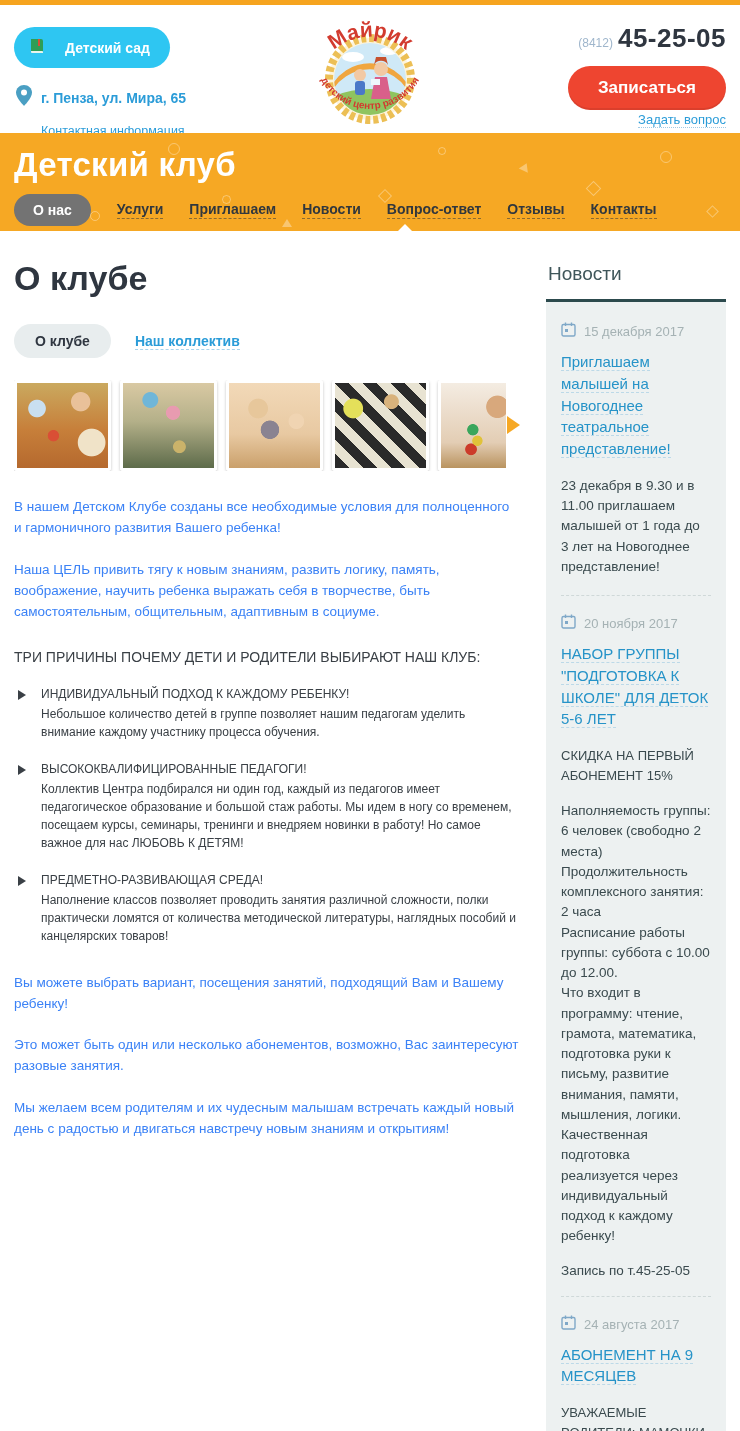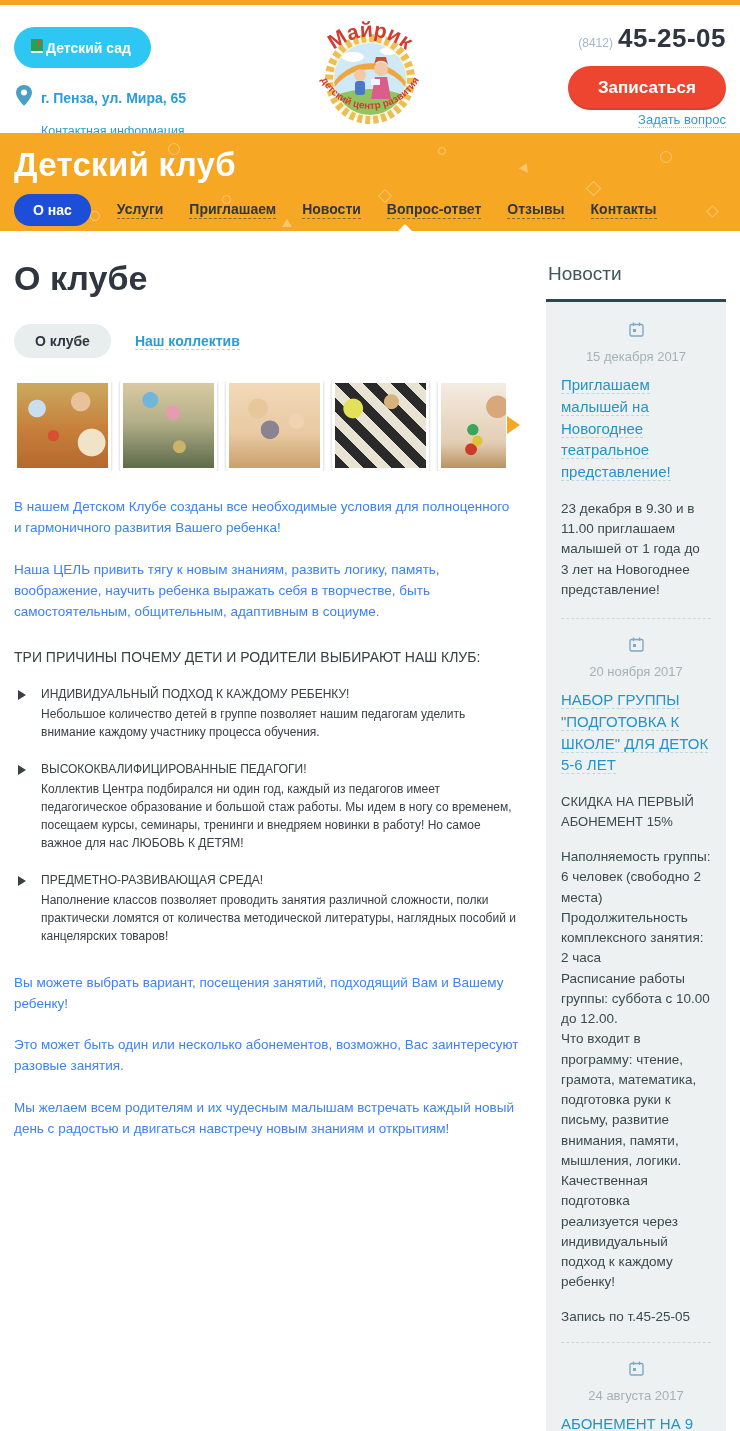--- a/index.html
+++ b/index.html
@@ -6,42 +6,42 @@
   html,body { background:#fff; }
   body { width:740px; font-family:"Liberation Sans", sans-serif; color:#3a4046; }
   .page { width:740px; min-height:1431px; display:flex; flex-direction:column; position:relative; }
 
   
   .top-strip { height:5px; background:#f6a41f; }
 
   
   .header { position:relative; height:128px; background:#fff; padding:14px 14px 0 14px; }
   .hdr-left { position:absolute; left:14px; top:22px; width:230px; }
-  .kg-btn { display:inline-flex; align-items:center; gap:0; background:#2ec6f2; color:#fff;
+  .kg-btn { display:inline-flex; align-items:center; gap:19px; background:#2ec6f2; color:#fff;
             font-size:14px; font-weight:bold; border:none; border-radius:22px; padding:10px 20px 10px 14px; cursor:pointer; }
   .addr-row { display:flex; align-items:center; gap:9px; margin:17px 0 0 2px; }
   .addr { color:#2b9cd8; font-size:14px; font-weight:bold; }
   .hdr-link { display:inline-block; margin:14px 0 0 27px; color:#2b9cd8; font-size:12.5px;
               text-decoration:none; border-bottom:1px dashed #9fcbe6; cursor:pointer; }
   .logo-wrap { position:absolute; left:305px; top:4px; width:130px; height:122px; }
   .hdr-right { position:absolute; right:14px; top:18px; text-align:right; }
   .phone-row { white-space:nowrap; }
   .phone-code { color:#9fb6cc; font-size:12px; margin-right:5px; }
   .phone-num { color:#2f3640; font-size:26px; font-weight:bold; letter-spacing:.5px; }
   .signup-btn { margin-top:12px; background:#ee4530; color:#fff; border:none; border-radius:24px;
                 padding:12px 30px; font-size:17px; font-weight:bold; cursor:pointer;
                 box-shadow:inset 0 -2px 0 rgba(0,0,0,.08); }
   .ask-link { display:inline-block; margin-top:2px; color:#2b9cd8; font-size:13px; text-decoration:none;
               border-bottom:1px dotted #9fcbe6; cursor:pointer; }
 
   
   .hero { position:relative; height:98px; background:#f6a824; overflow:hidden; padding:13px 0 0 14px; }
   .hero-title { color:#fff; font-size:33px; font-weight:bold; letter-spacing:.3px; }
   .hero-nav { display:flex; align-items:center; gap:26px; margin-top:10px; }
-  .nav-pill { background:#1d4ed8; color:#fff; font-size:14px; font-weight:bold; border-radius:17px;
+  .nav-pill { background:#737373; color:#fff; font-size:14px; font-weight:bold; border-radius:17px;
               padding:8px 19px; cursor:pointer; }
   .nav-link { color:#31373d; font-size:14px; font-weight:bold; text-decoration:none;
               border-bottom:1px dashed rgba(49,55,61,.55); padding-bottom:1px; cursor:pointer; }
   .notch { position:absolute; bottom:0; left:398px; width:0; height:0;
            border-left:7px solid transparent; border-right:7px solid transparent; border-bottom:7px solid #fff; }
   .conf { position:absolute; border:1.5px solid rgba(255,255,255,.35); }
   .conf.c1{ width:12px;height:12px;border-radius:50%; left:168px; top:10px;}
   .conf.c2{ width:9px;height:9px;border-radius:50%; left:222px; top:62px;}
   .conf.c3{ width:10px;height:10px; transform:rotate(45deg); left:380px; top:58px;}
   .conf.c4{ width:8px;height:8px;border-radius:50%; left:438px; top:14px;}
@@ -105,21 +105,21 @@
   .bullets li { position:relative; padding-left:27px; margin-bottom:19px; font-size:12px; line-height:1.5; }
   .bullets li::before { content:""; position:absolute; left:4px; top:5px; width:0; height:0;
                         border-top:5px solid transparent; border-bottom:5px solid transparent; border-left:8px solid #3a4046; }
   .b-title { margin-bottom:2px; }
 
   
   .side-title { color:#3f565a; font-size:19px; margin:8px 0 14px 2px; font-weight:normal; }
   .side-rule { border:none; border-top:3px solid #2c4a4d; margin:0; }
   .news-col { background:#edf1f1; padding:20px 15px 30px 15px; }
   .news-item { margin-bottom:6px; }
-  .news-head { display:flex; align-items:center; gap:8px; margin-bottom:10px;flex-direction:column; }
+  .news-head { display:flex; align-items:center; gap:8px; margin-bottom:10px; }
   .news-date { color:#a5b2b4; font-size:13px; }
   .news-link { display:inline; color:#2693c8; font-size:15px; line-height:1.45; text-decoration:none;
                border-bottom:1px dashed #bcd9e8; cursor:pointer; }
   .news-sub { font-size:13px; line-height:1.5; color:#3a4a4e; margin-top:16px; }
   .news-text { font-size:13.5px; line-height:1.5; color:#3a4a4e; margin-top:16px; white-space:pre-line; }
   .news-note { font-size:13.5px; color:#3a4a4e; margin-top:16px; }
   .news-sub:empty,.news-text:empty,.news-note:empty { display:none; }
   .news-sep { border:none; border-top:1px dashed #cfd8d8; margin:18px 0; }
 </style>
 </head>

